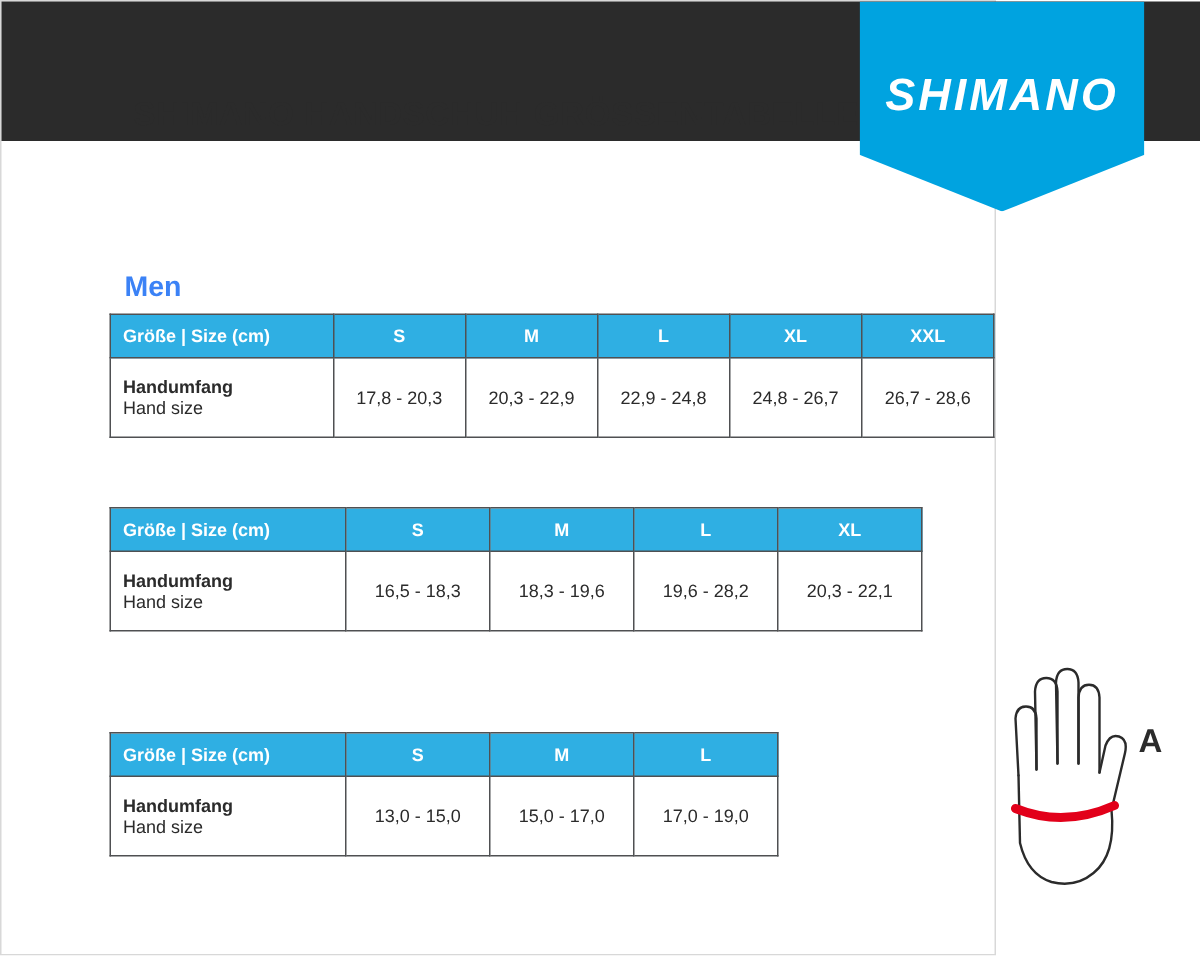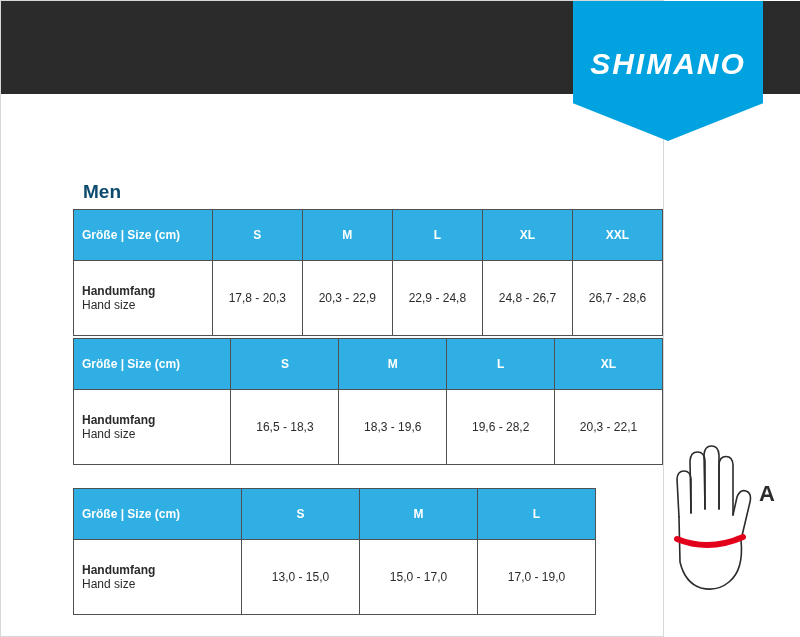--- a/index.html
+++ b/index.html
@@ -63,36 +63,36 @@
     font-style: italic;
     letter-spacing: 2px;
     font-family: "Liberation Sans", sans-serif;
   }
 
   
   .section {
     position: absolute;
   }
   .section-title {
-    color: #0c4a6e;
+    color: #3b82f6;
     font-size: 19px;
     font-weight: bold;
     margin: 0 0 6px 82px;
   }
   table.size-table {
     border-collapse: collapse;
     table-layout: fixed;
   }
   table.size-table th,
   table.size-table td {
     border: 1px solid #4f5052;
     height: 28px;
     font-size: 12px;
     color: #2b2b2b;
-    padding: 11px;
+    padding: 0;
   }
   table.size-table thead th {
     background: #2fafe3;
     color: #ffffff;
     font-weight: bold;
     text-align: center;
   }
   table.size-table thead th.label-col {
     text-align: left;
     padding-left: 8px;

